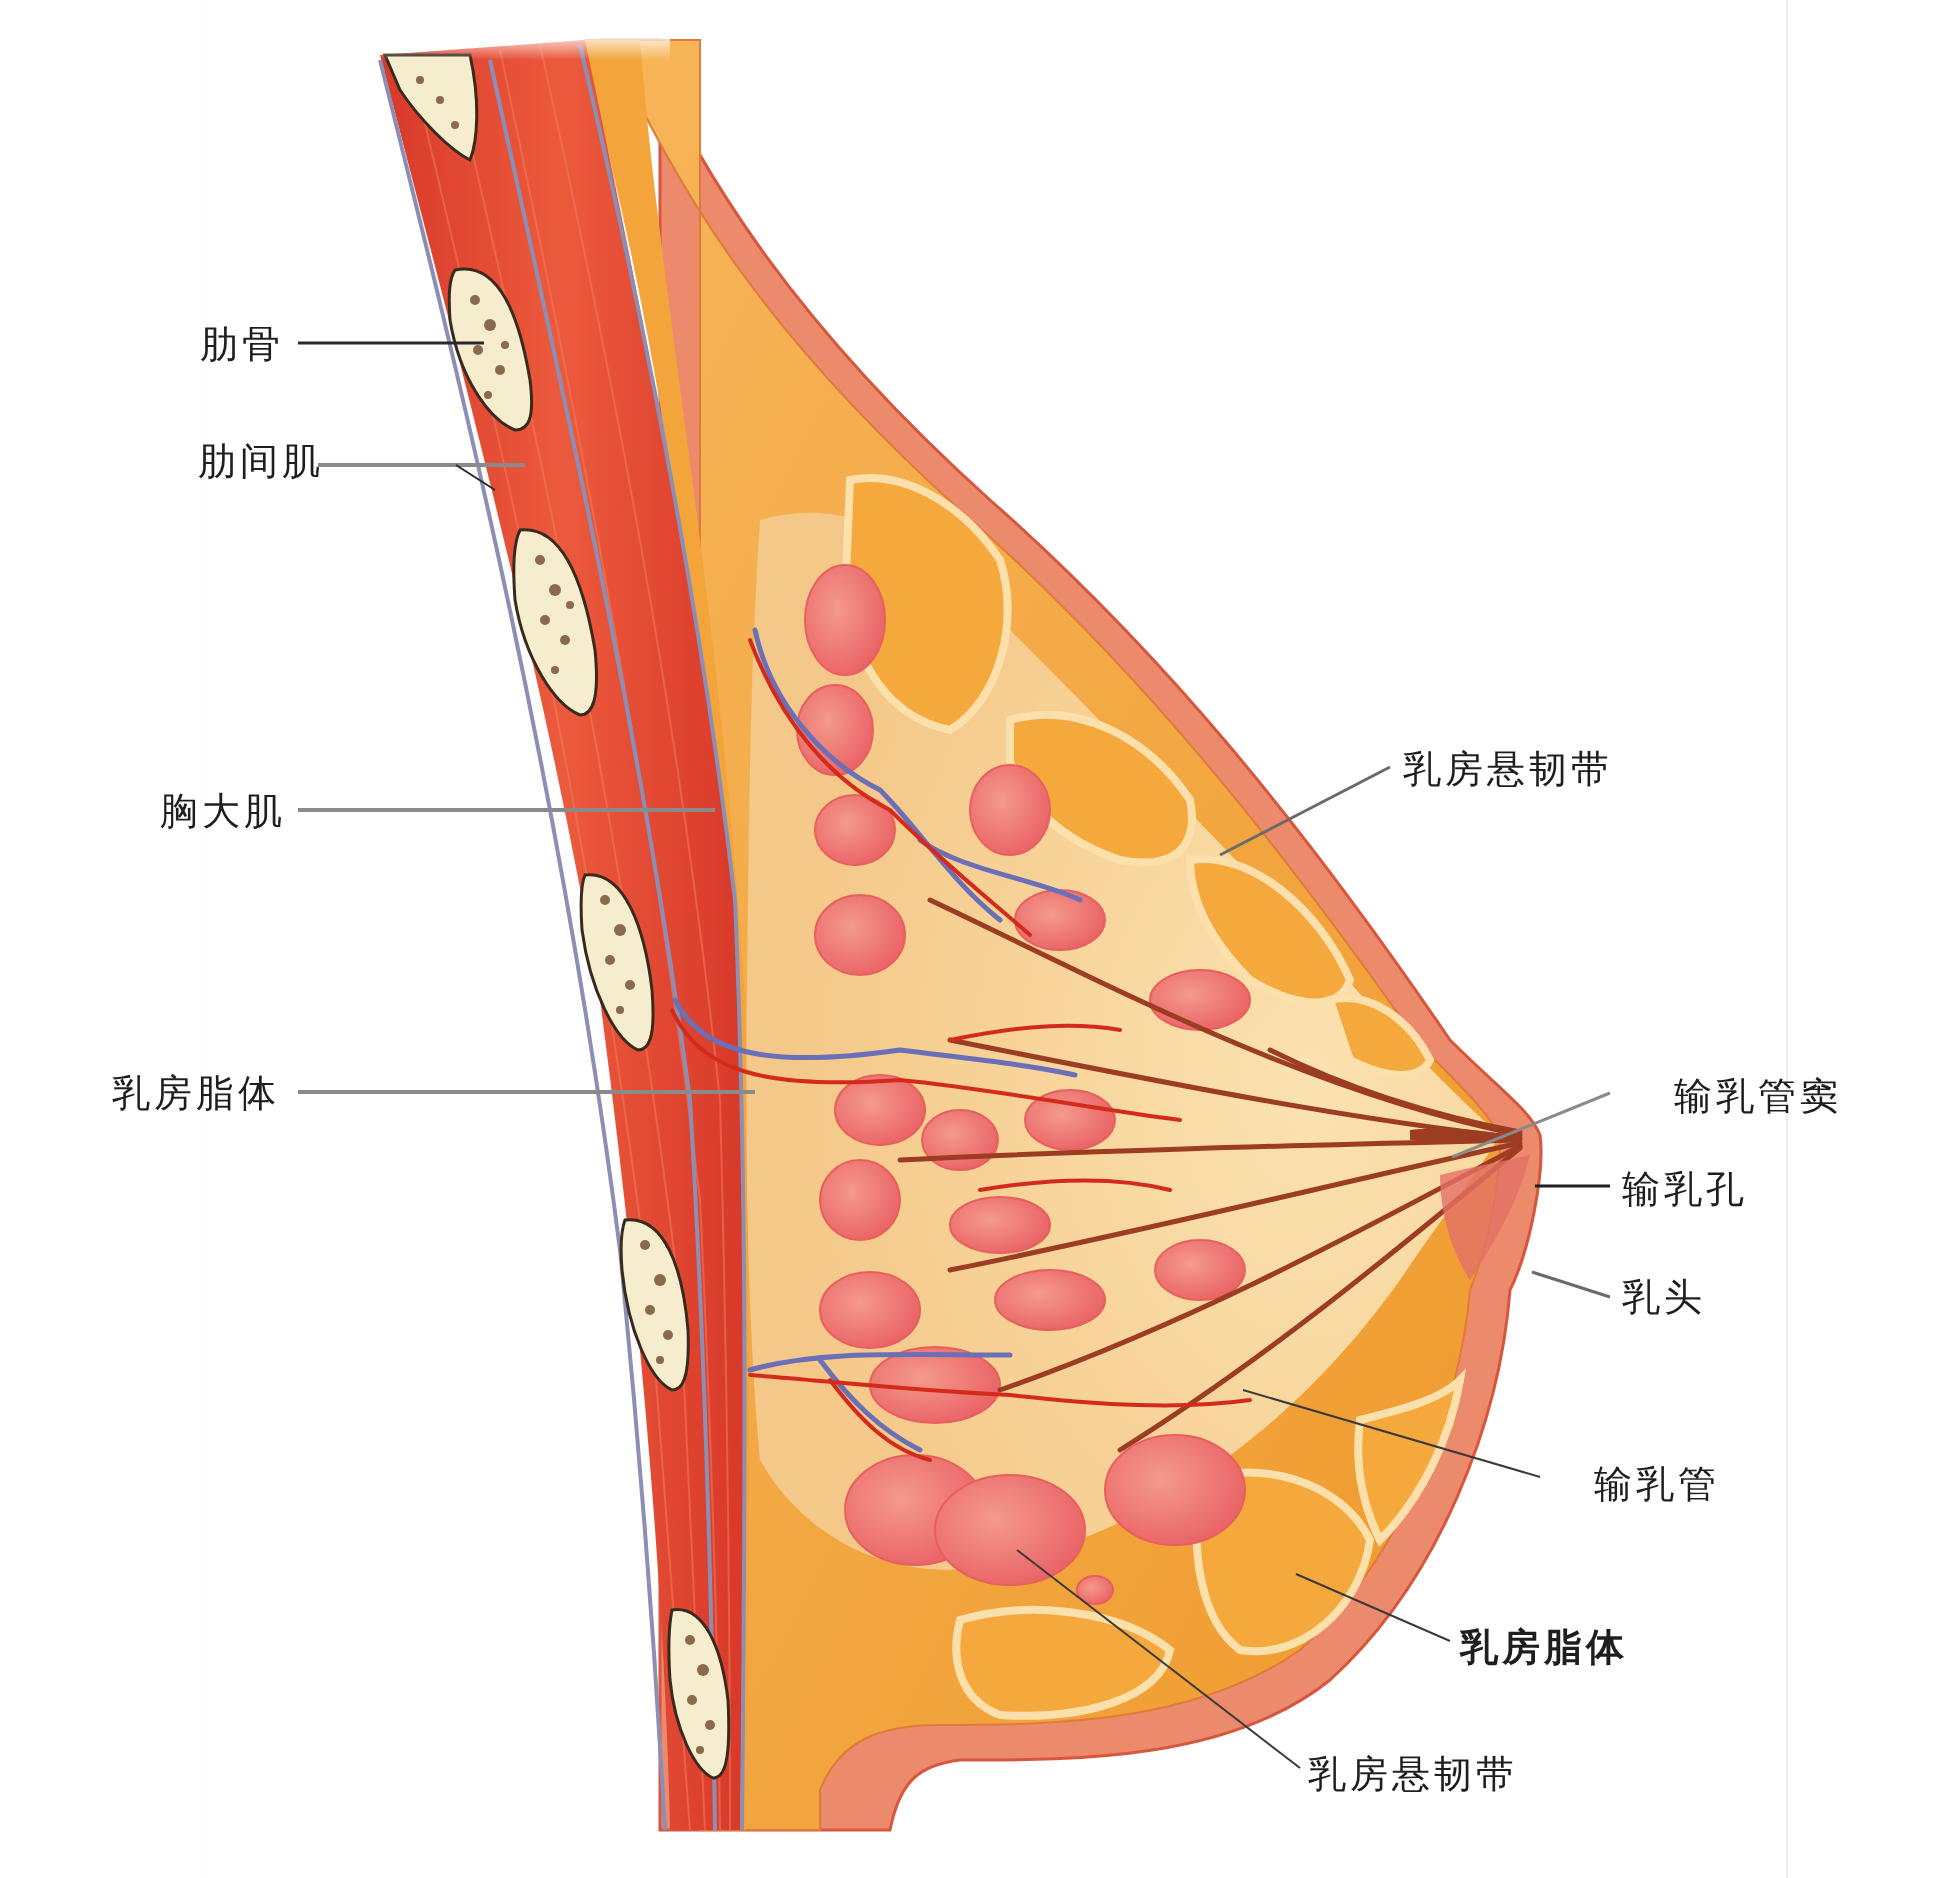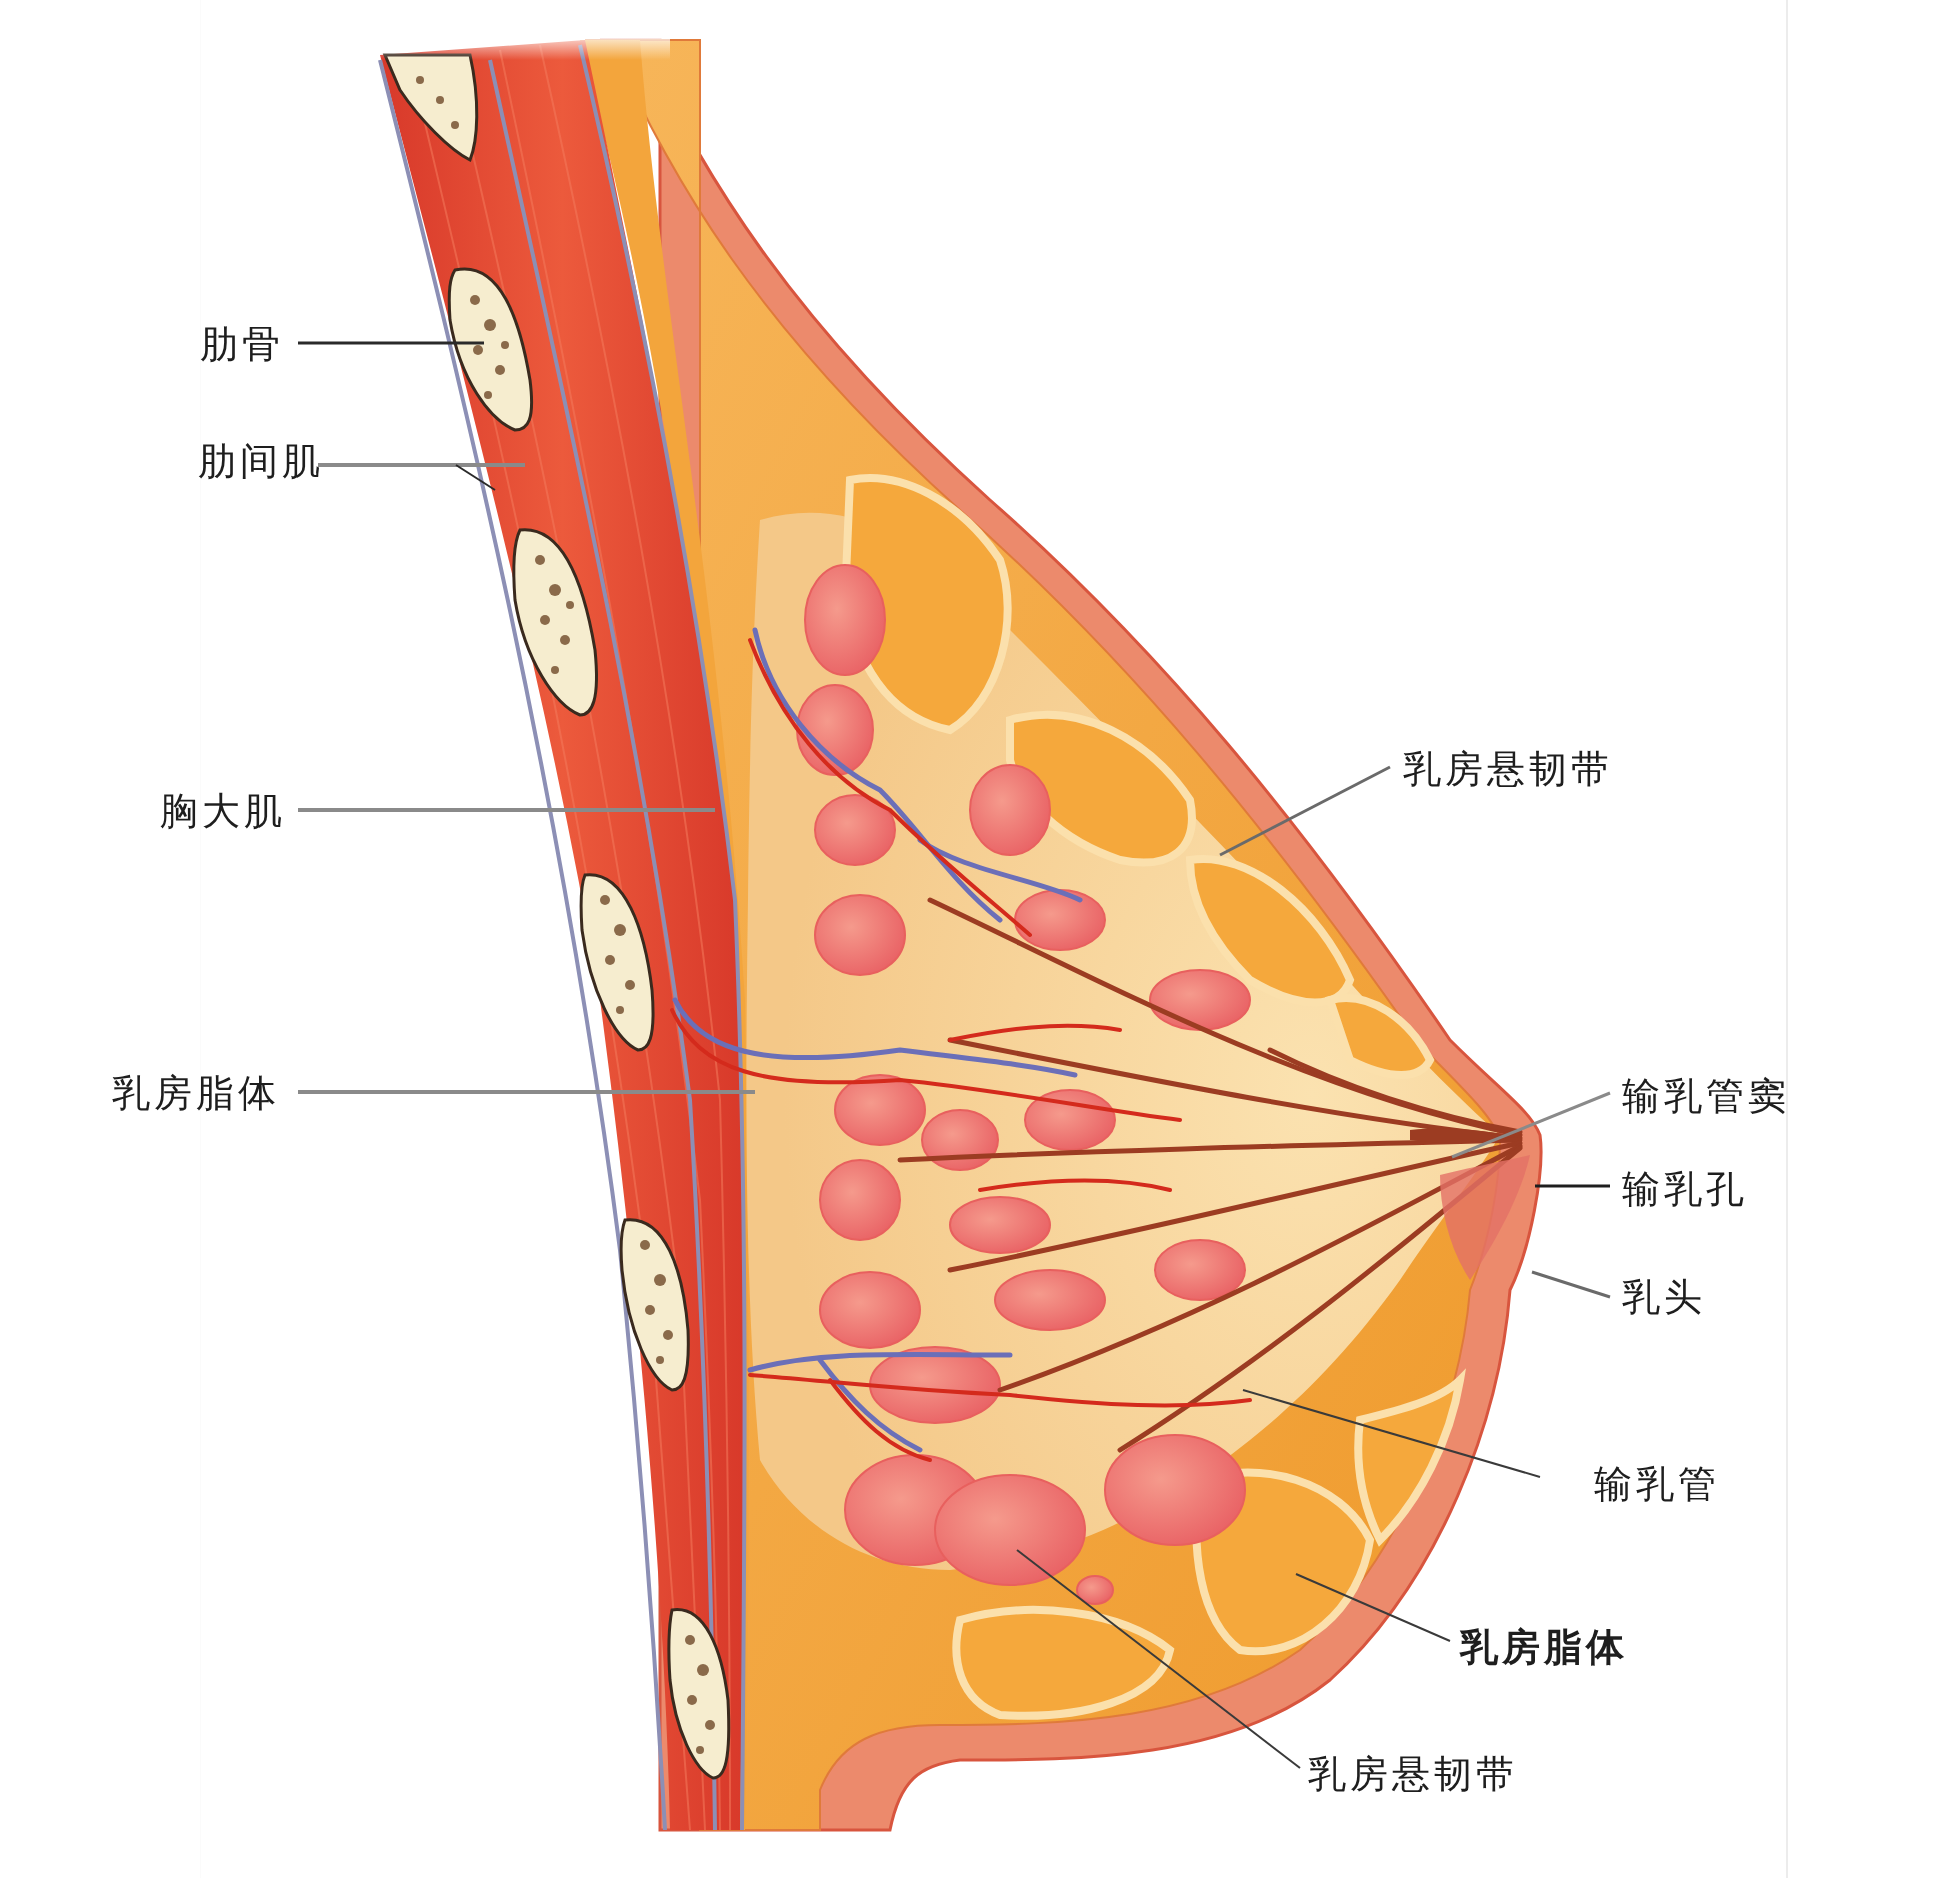--- a/index.html
+++ b/index.html
@@ -184,19 +184,19 @@
       <line x1="1017" y1="1550" x2="1300" y2="1768" stroke="#3a3a3a" stroke-width="2"></line>
     </g>
   </svg>
 
   <div class="label" style="left:200px;top:325px;">肋骨</div>
   <div class="label" style="left:172px;top:442px;margin-left:26px;">肋间肌</div>
   <div class="label" style="left:160px;top:792px;">胸大肌</div>
   <div class="label" style="left:112px;top:1074px;">乳房脂体</div>
 
   <div class="label" style="left:1403px;top:750px;">乳房悬韧带</div>
-  <div class="label" style="left:1622px;top:1077px;">输乳管窦</div>
+  <div class="label" style="left:1674px;top:1077px;">输乳管窦</div>
   <div class="label" style="left:1622px;top:1170px;">输乳孔</div>
   <div class="label" style="left:1622px;top:1278px;">乳头</div>
   <div class="label" style="left:1552px;top:1465px;margin-left:42px;">输乳管</div>
   <div class="label" style="left:1460px;top:1628px;font-weight:bold;">乳房脂体</div>
   <div class="label" style="left:1308px;top:1755px;">乳房悬韧带</div>
 </div>
 
 </body></html>

